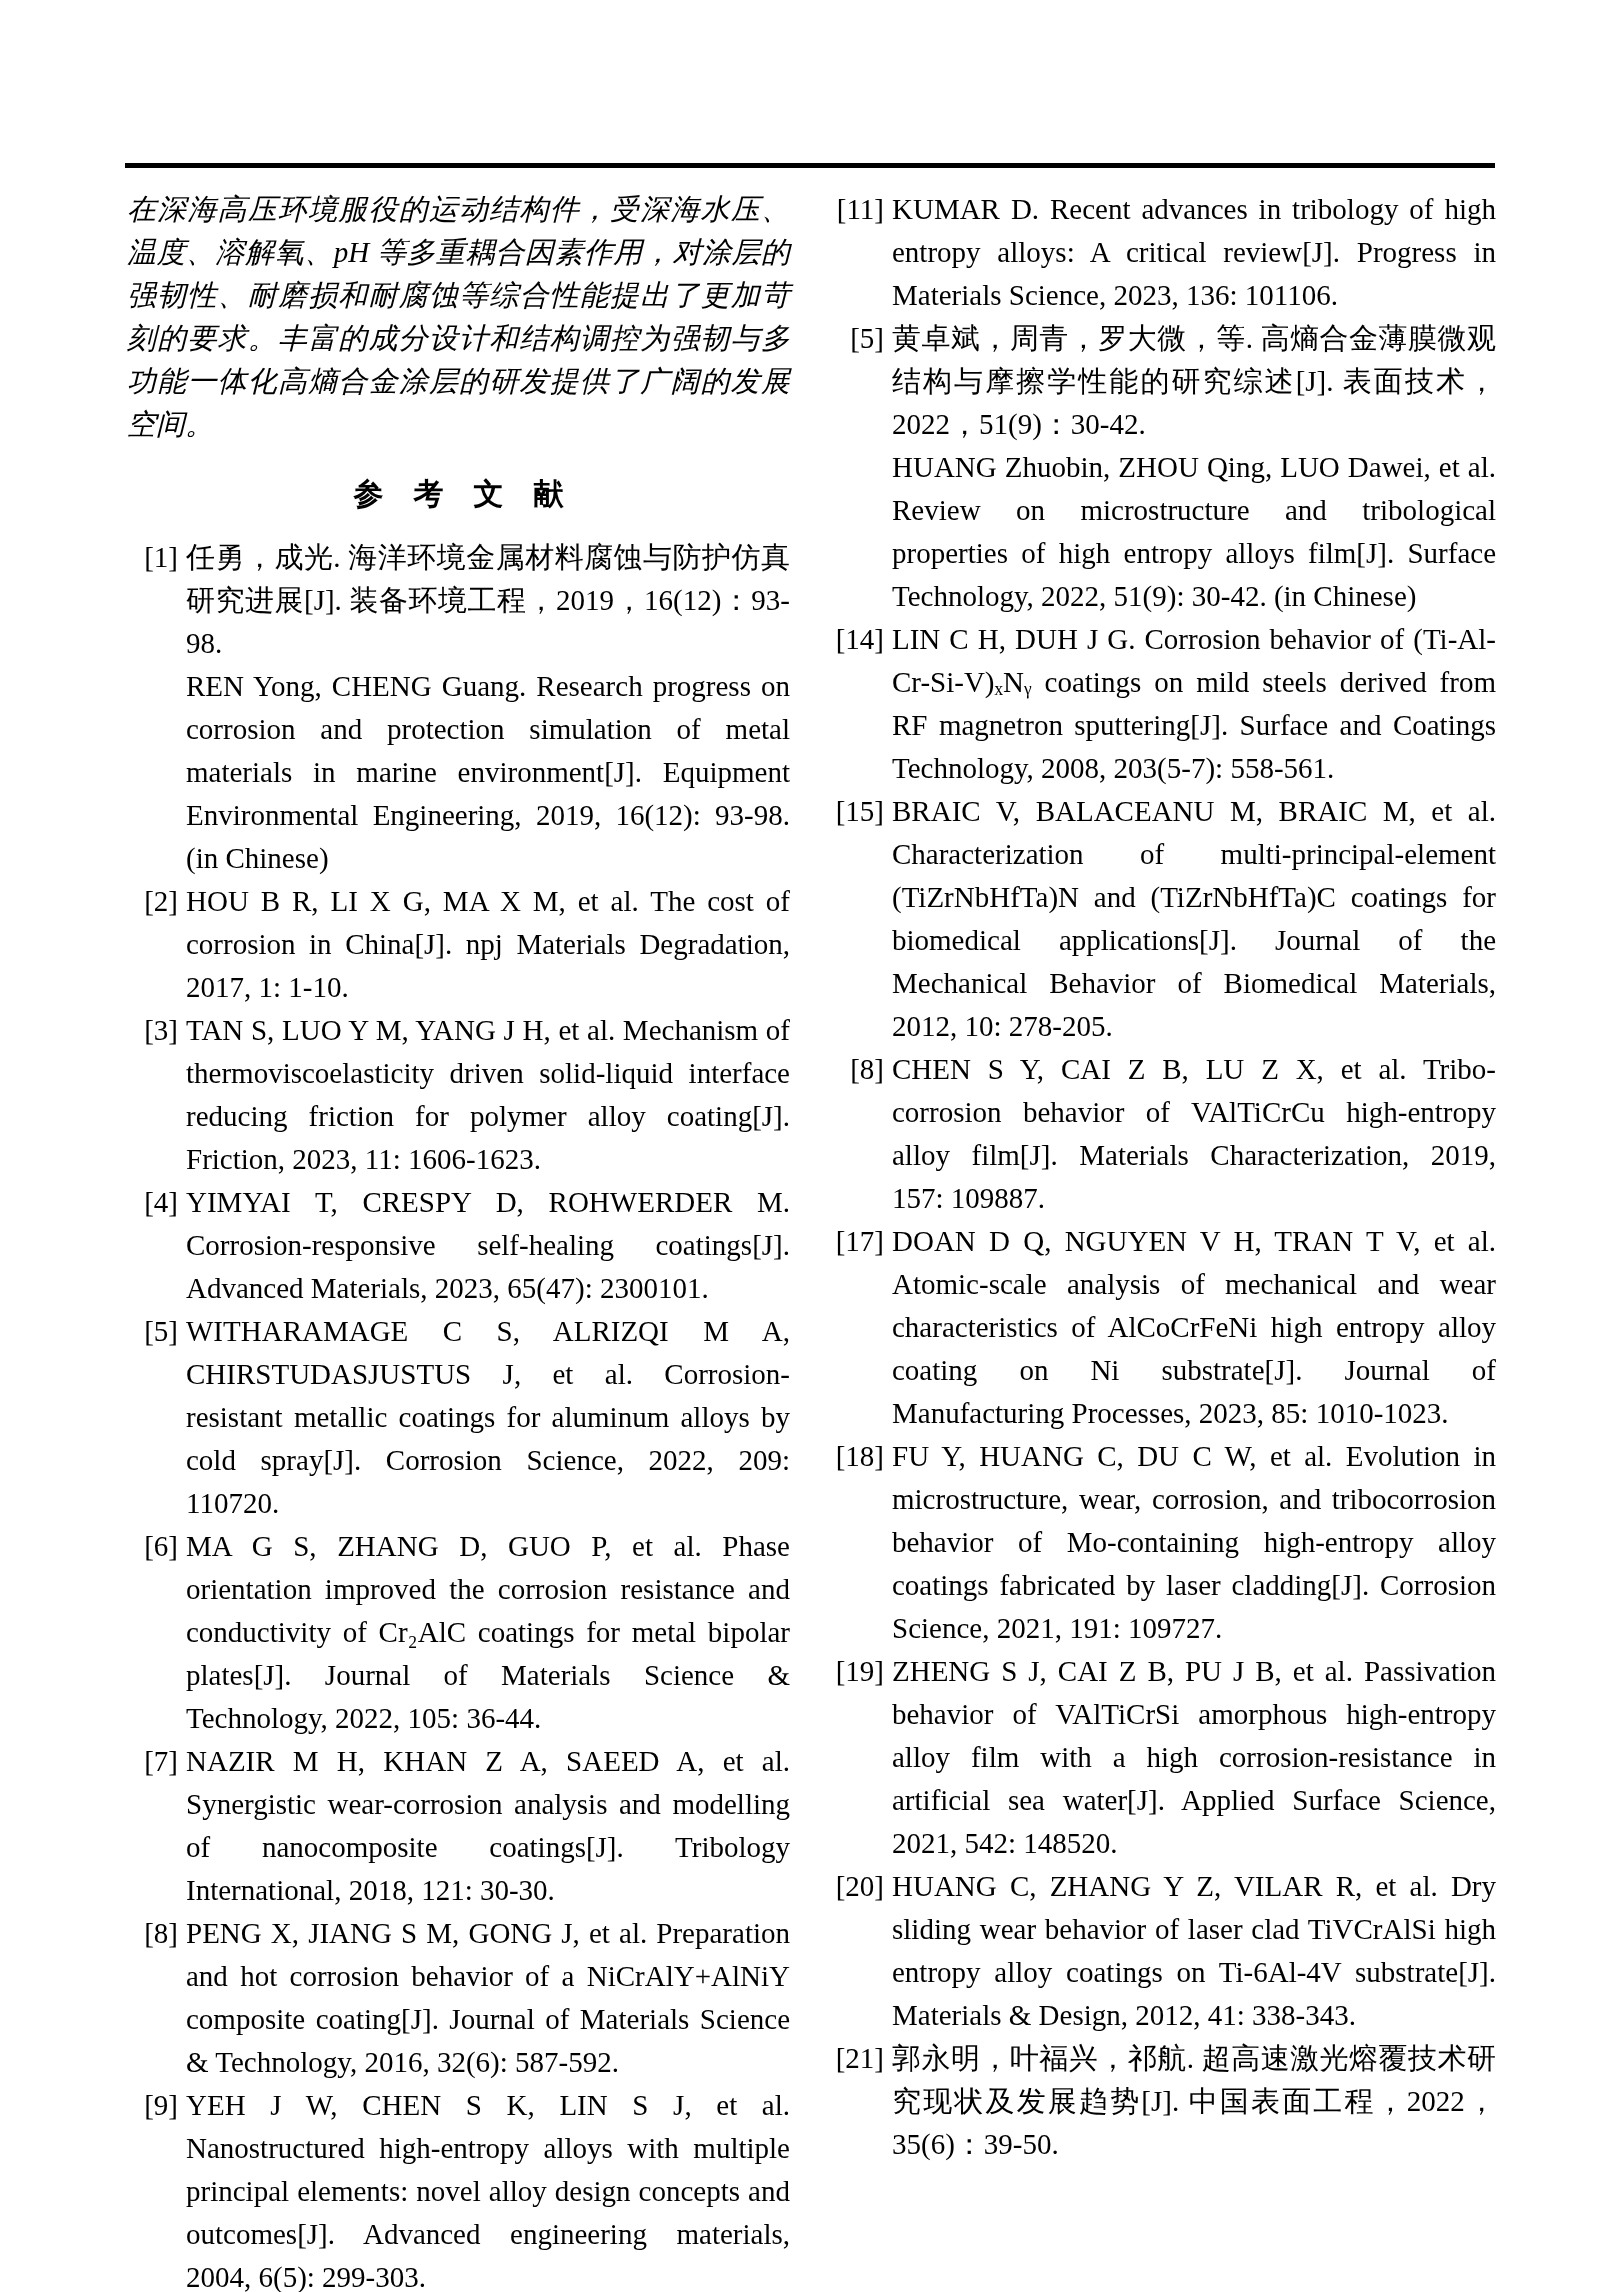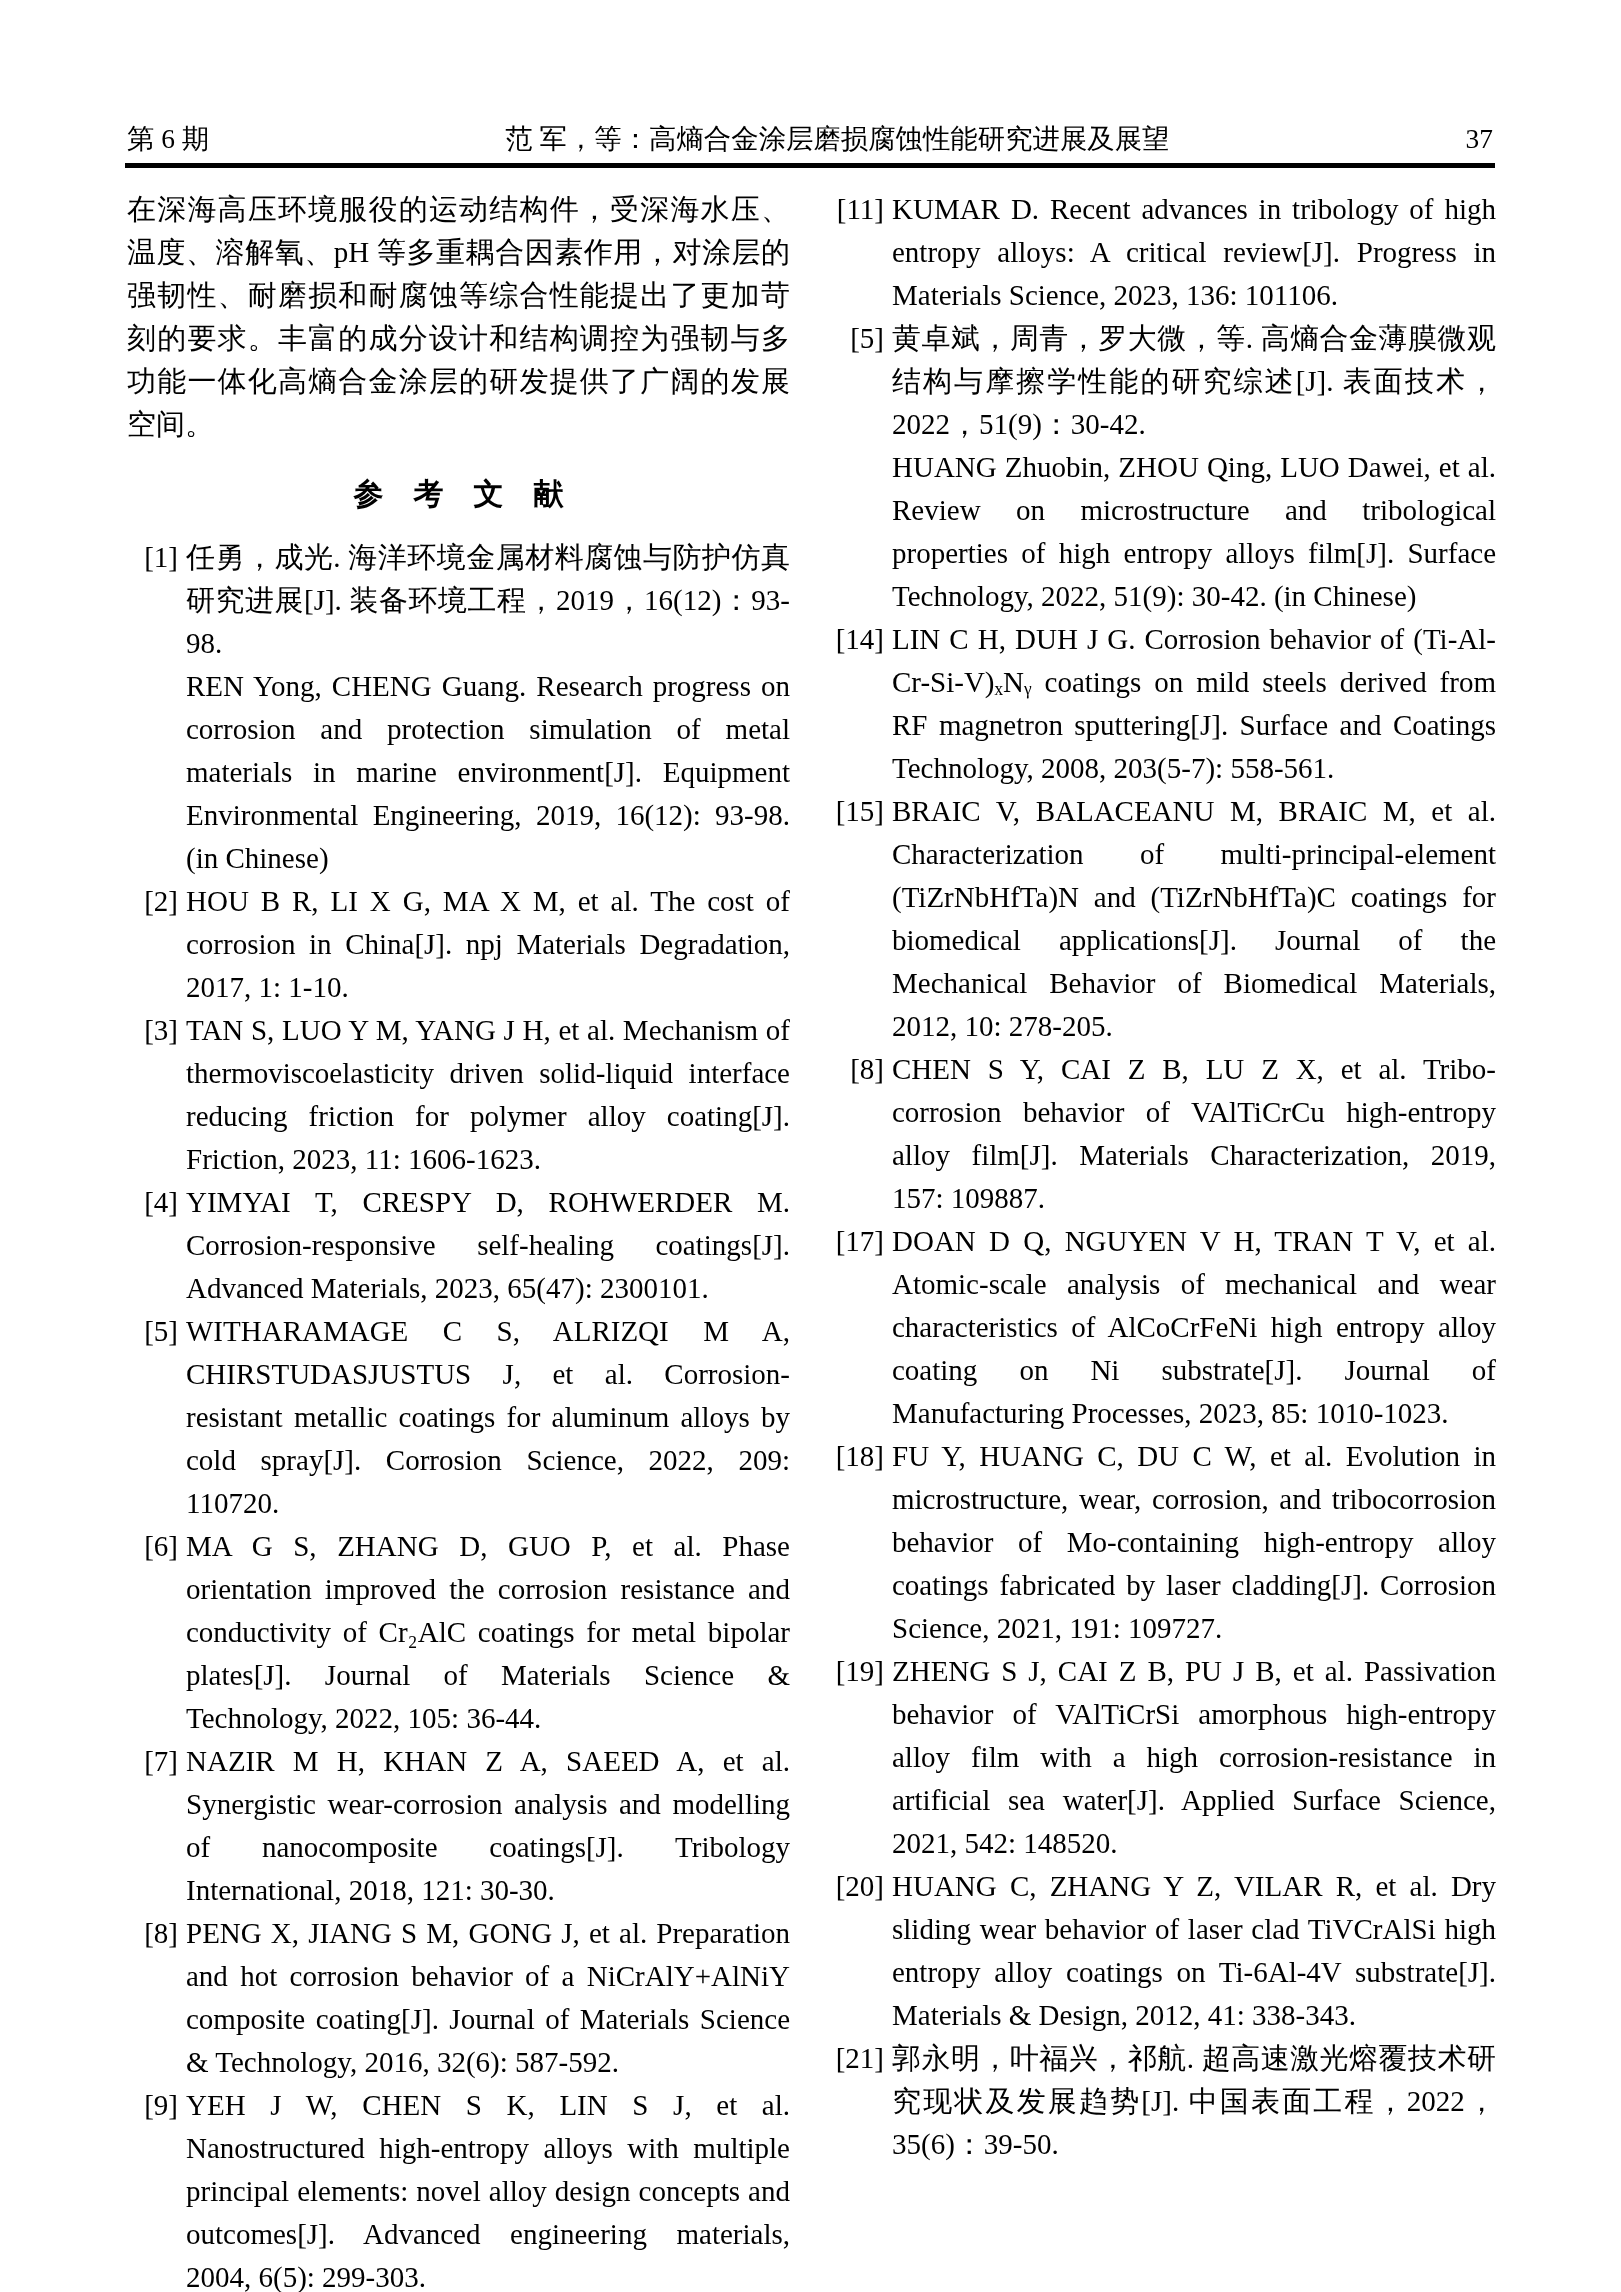--- a/index.html
+++ b/index.html
@@ -26,46 +26,41 @@
     background:#000;
   }
   
   .col{
     position:absolute;top:188px;width:663px;
     font-size:29px;line-height:43px;
     text-align:justify;
   }
   .col-left{left:127px;}
   .col-right{left:833px;}
-  .intro{margin:0;text-align:justify;}
+  .intro{margin:0;text-align:justify;font-style:italic;}
   .refs-heading{
     margin:25.5px 0 21.6px;
     font-size:30px;font-weight:bold;
     text-align:center;
     font-family:Liberation Sans, sans-serif;
   }
   
   .ref{position:relative;padding-left:59px;margin:0;font-family:Liberation Serif, serif;}
   .ref-num{
     position:absolute;left:0;top:0;width:51px;
     text-align:right;white-space:nowrap;
   }
   .ref-body{margin:0;}
   .ref-para{margin:0;text-align:justify;}
 </style>
 </head>
 <body>
 
 <div class="page">
 
-  <div class="hdr">
-    <span class="hdr-left">第 6 期</span>
-    <span class="hdr-center">范 军，等：高熵合金涂层磨损腐蚀性能研究进展及展望</span>
-    <span class="hdr-right">37</span>
-  </div>
   <div class="hdr-rule"></div>
 
   <div class="col col-left">
     <p class="intro">在深海高压环境服役的运动结构件，受深海水压、温度、溶解氧、pH 等多重耦合因素作用，对涂层的强韧性、耐磨损和耐腐蚀等综合性能提出了更加苛刻的要求。丰富的成分设计和结构调控为强韧与多功能一体化高熵合金涂层的研发提供了广阔的发展空间。</p>
     <div class="refs-heading">参　考　文　献</div>
     <div>
         <div class="ref">
           <span class="ref-num">[1]</span>
           <div class="ref-body">
             <p class="ref-para">任勇，成光. 海洋环境金属材料腐蚀与防护仿真研究进展[J]. 装备环境工程，2019，16(12)：93-98.</p>

